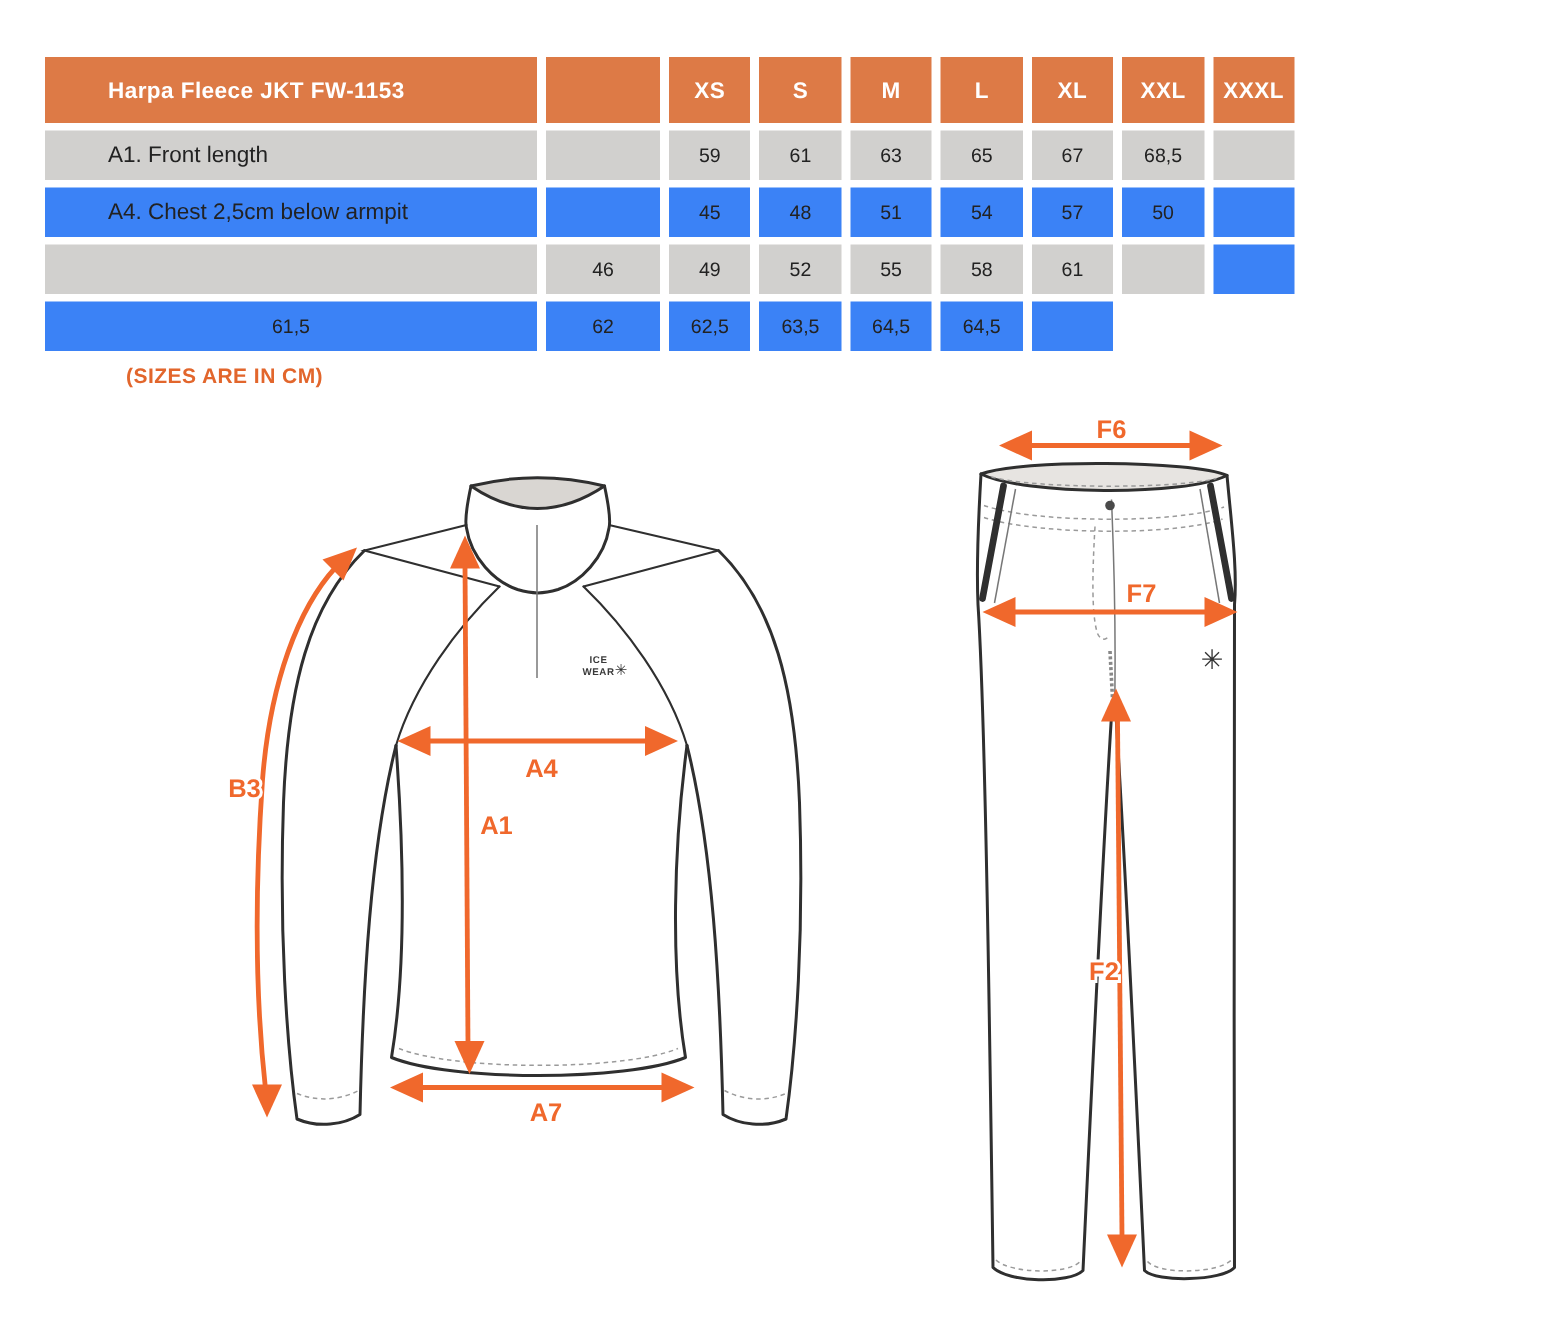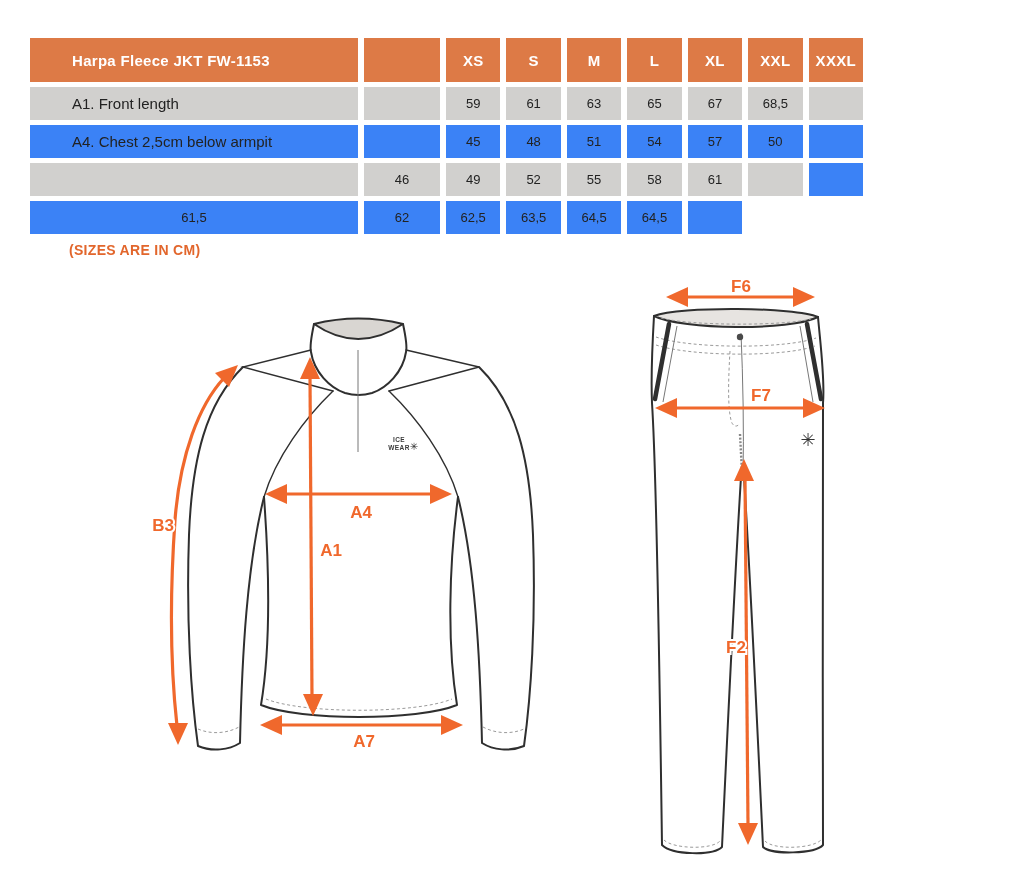--- a/index.html
+++ b/index.html
@@ -40,21 +40,21 @@
   }
   .cell.body { height: 33px; font-size: 13px; }
   .cell.left { justify-content: flex-start; padding-left: 42px; }
   .cell.rowlabel { font-size: 15px; }
   .dark  { background: #D1D0CE; text-align: center; }
   .light { background: #3b82f6; }
 
   
   .note {
     position: absolute;
-    left: 69px;
+    left: 84px;
     top: 242px;
     color: #E2662C;
     font-size: 14px;
     font-weight: bold;
     letter-spacing: 0.3px;
   }
 
   
   svg.jacket { position: absolute; left: 140px; top: 300px; }
   svg.pants  { position: absolute; left: 630px; top: 270px; }

